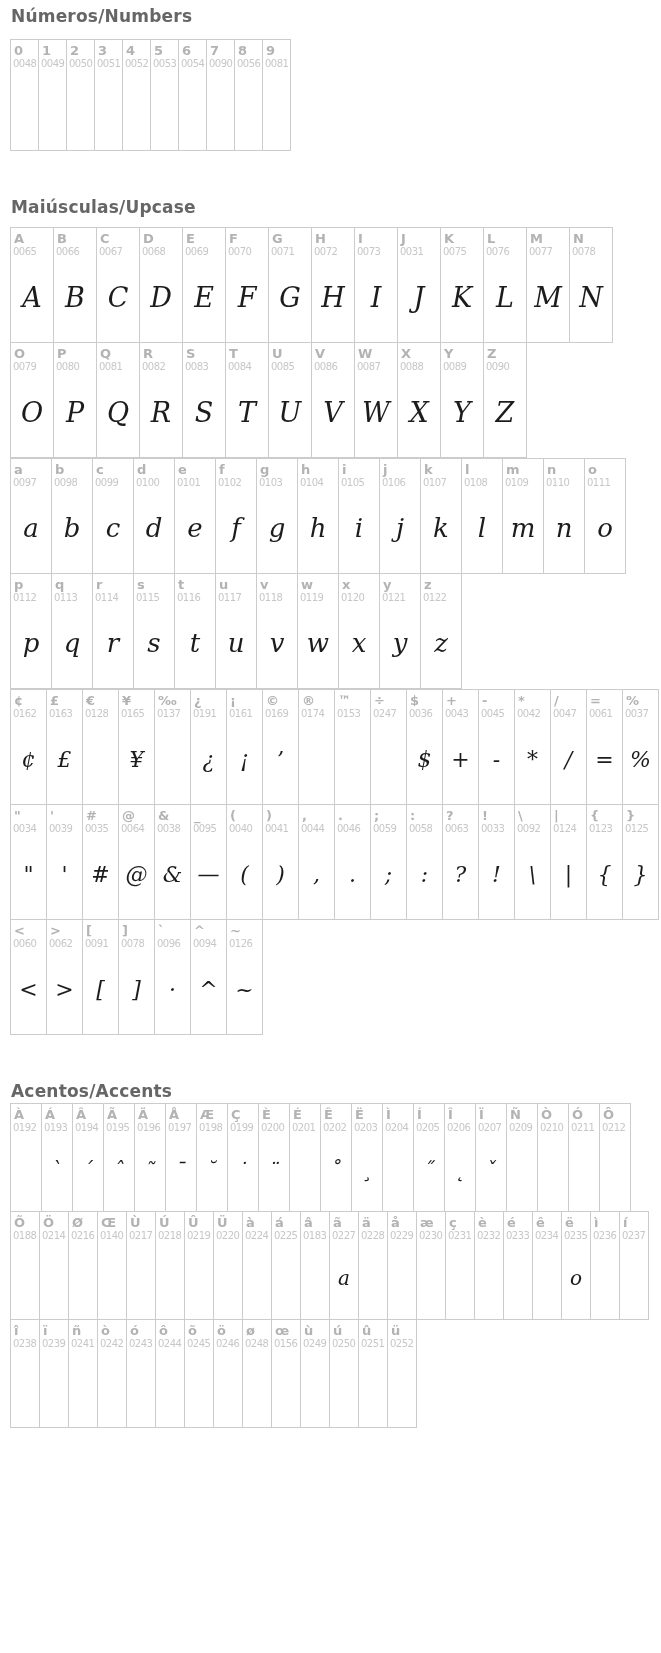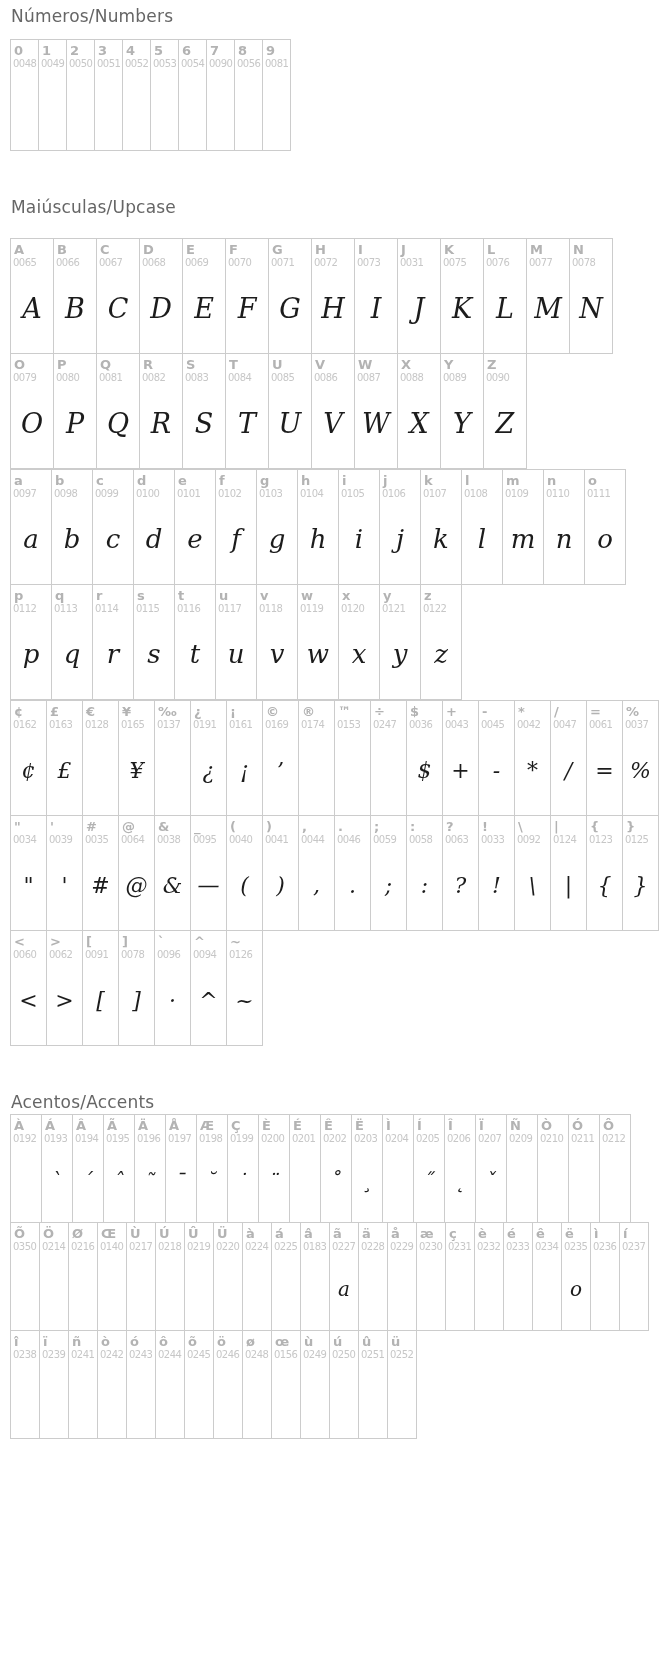--- a/index.html
+++ b/index.html
@@ -1,21 +1,21 @@
 <!DOCTYPE html>
 <html><head>
 <meta charset="utf-8">
 <style>
   html,body{margin:0;padding:0;background:#ffffff;}
   body{width:661px;height:1653px;overflow:hidden;box-sizing:border-box;padding:6px 0 0 10px;
        font-family:"DejaVu Sans","Liberation Sans",sans-serif;}
   section{margin:0;}
-  h2{font-size:17px;font-weight:400;color:#666666;margin:0 0 13px 1px;letter-spacing:.2px;
+  h2{font-size:17px;font-weight:700;color:#666666;margin:0 0 13px 1px;letter-spacing:.2px;
      font-family:"DejaVu Sans","Liberation Sans",sans-serif;}
-  section[data-section="1"] h2{margin-top:46px;margin-bottom:21px;}
+  section[data-section="1"] h2{margin-top:46px;margin-bottom:10px;}
   section[data-section="2"] h2{margin-top:48px;margin-bottom:19px;}
   section[data-section="3"] h2{margin-top:54px;margin-bottom:14px;}
   section[data-section="4"] h2{margin-top:46px;margin-bottom:2px;}
   .rows{display:block;}
   .row{display:flex;width:max-content;border:1px solid #cccccc;background:#fff;}
   .row + .row{margin-top:-1px;}
   .cell{display:flex;flex-direction:column;border-left:1px solid #cccccc;overflow:visible;}
   .cell:first-child{border-left:none;}
   .ch{font-weight:bold;font-size:13px;line-height:15px;color:#b3b3b3;padding:3px 0 0 3px;white-space:pre;}
   .code{font-size:10px;line-height:12px;color:#c7c7c7;padding-left:2px;letter-spacing:-0.5px;white-space:nowrap;}
@@ -702,21 +702,21 @@
         </div>
         <div class="cell">
           <div class="ch">Ô</div>
           <div class="code">0212</div>
           <div class="glyph"></div>
         </div>
       </div>
       <div class="row">
         <div class="cell">
           <div class="ch">Õ</div>
-          <div class="code">0350</div>
+          <div class="code">0188</div>
           <div class="glyph"></div>
         </div>
         <div class="cell">
           <div class="ch">Ö</div>
           <div class="code">0214</div>
           <div class="glyph"></div>
         </div>
         <div class="cell">
           <div class="ch">Ø</div>
           <div class="code">0216</div>

